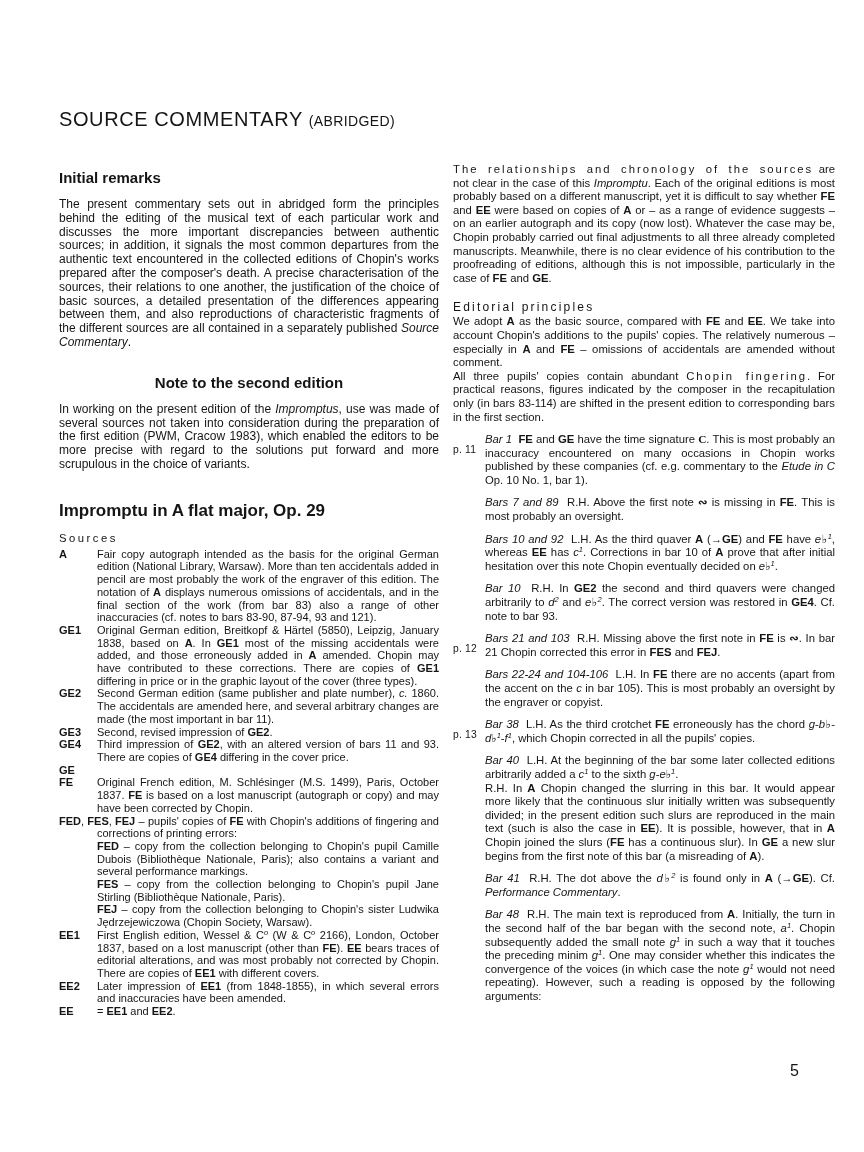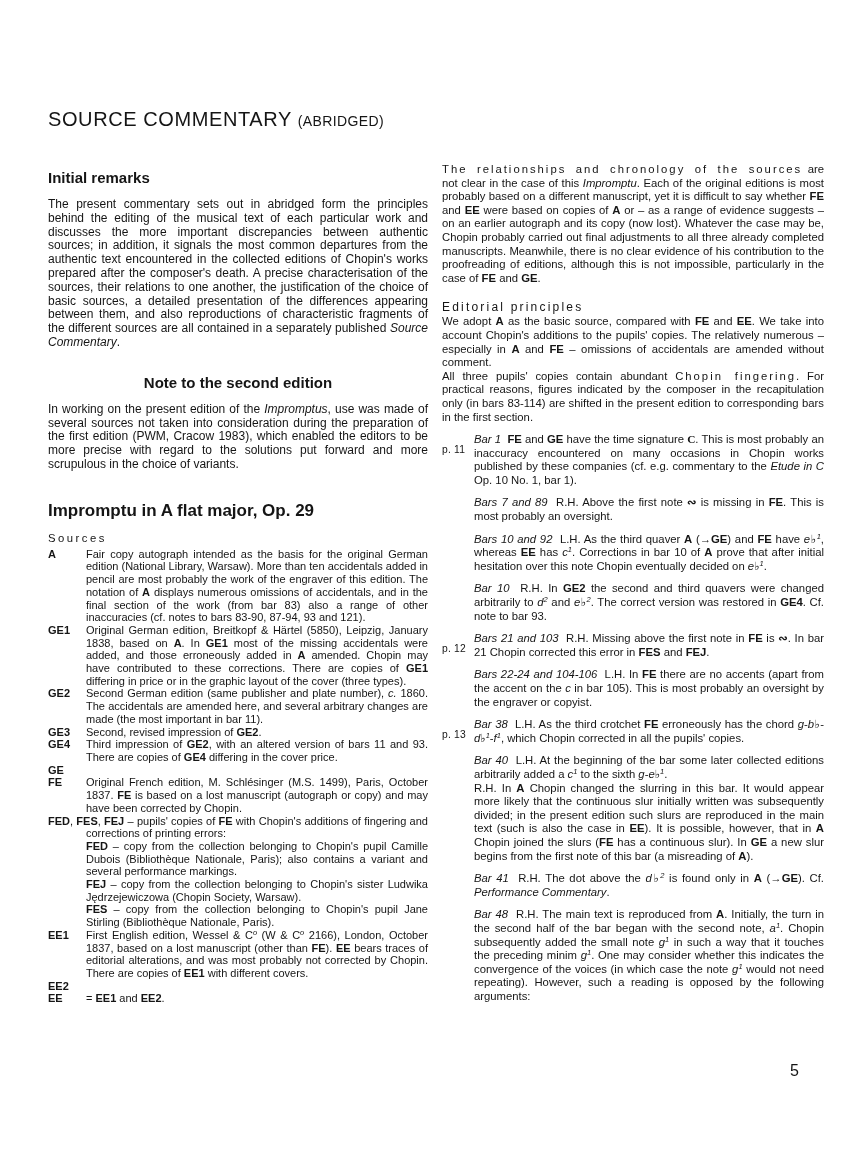--- a/index.html
+++ b/index.html
@@ -8,21 +8,21 @@
     width:864px;height:1152px;
     background:#ffffff;
     font-family:"Liberation Sans", sans-serif;
     color:#151515;
     overflow:hidden;
   }
   .columns{
     position:absolute;left:48px;top:108px;
     display:flex;gap:14px;
   }
-  .col-left{width:380px;}
+  .col-left{width:380px;margin-left:11px;}
   .col-right{width:382px;margin-top:55px;}
 
   h1{font-size:20px;font-weight:400;letter-spacing:0.6px;margin:0 0 36px 0;line-height:23px;}
   h1 .suffix{font-size:14px;letter-spacing:0.4px;}
   h2{font-size:15px;font-weight:700;margin:0 0 11px 0;line-height:18px;}
   h2.second{margin-top:24px;text-align:center;}
   h3{font-size:17px;font-weight:700;margin:29px 0 11px 0;line-height:20px;}
   .sp-label{font-size:11.3px;letter-spacing:2.5px;line-height:13px;margin:0 0 3px 0;}
 
   p.body{font-size:12px;line-height:13.8px;text-align:justify;margin:0;}
@@ -91,29 +91,30 @@
         <div class="src-row">
           <span class="src-sig">GE</span>
         </div>
         <div class="src-row">
           <span class="src-sig">FE</span>
           <div class="src-txt">Original French edition, M. Schlésinger (M.S. 1499), Paris, October 1837. <b>FE</b> is based on a lost manuscript (autograph or copy) and may have been corrected by Chopin.</div>
         </div>
         <div class="src-row-full">
             <div class="hang"><b>FED</b>, <b>FES</b>, <b>FEJ</b> – pupils' copies of <b>FE</b> with Chopin's additions of fingering and corrections of printing errors:</div>
             <div><b>FED</b> – copy from the collection belonging to Chopin's pupil Camille Dubois (Bibliothèque Nationale, Paris); also contains a variant and several performance markings.</div>
+            <div><b>FES</b> – copy from the collection belonging to Chopin's pupil Jane Stirling (Bibliothèque Nationale, Paris).</div>
             <div><b>FEJ</b> – copy from the collection belonging to Chopin's sister Ludwika Jędrzejewiczowa (Chopin Society, Warsaw).</div>
-            <div><b>FES</b> – copy from the collection belonging to Chopin's pupil Jane Stirling (Bibliothèque Nationale, Paris).</div>
           </div>
         <div class="src-row">
           <span class="src-sig">EE1</span>
           <div class="src-txt">First English edition, Wessel &amp; C<sup>o</sup> (W &amp; C<sup>o</sup> 2166), London, October 1837, based on a lost manuscript (other than <b>FE</b>). <b>EE</b> bears traces of editorial alterations, and was most probably not corrected by Chopin. There are copies of <b>EE1</b> with different covers.</div>
         </div>
         <div class="src-row">
           <span class="src-sig">EE2</span>
+          <div class="src-txt">Later impression of <b>EE1</b> (from 1848-1855), in which several errors and inaccuracies have been amended.</div>
         </div>
         <div class="src-row">
           <span class="src-sig">EE</span>
           <div class="src-txt">= <b>EE1</b> and <b>EE2</b>.</div>
         </div>
       </div>
     </div>
 
     <div class="col-right">
       <p class="intro"><span class="sp">The relationships and chronology of the sources</span> are not clear in the case of this <i>Impromptu</i>. Each of the original editions is most probably based on a different manuscript, yet it is difficult to say whether <b>FE</b> and <b>EE</b> were based on copies of <b>A</b> or – as a range of evidence suggests – on an earlier autograph and its copy (now lost). Whatever the case may be, Chopin probably carried out final adjustments to all three already completed manuscripts. Meanwhile, there is no clear evidence of his contribution to the proofreading of editions, although this is not impossible, particularly in the case of <b>FE</b> and <b>GE</b>.</p>

